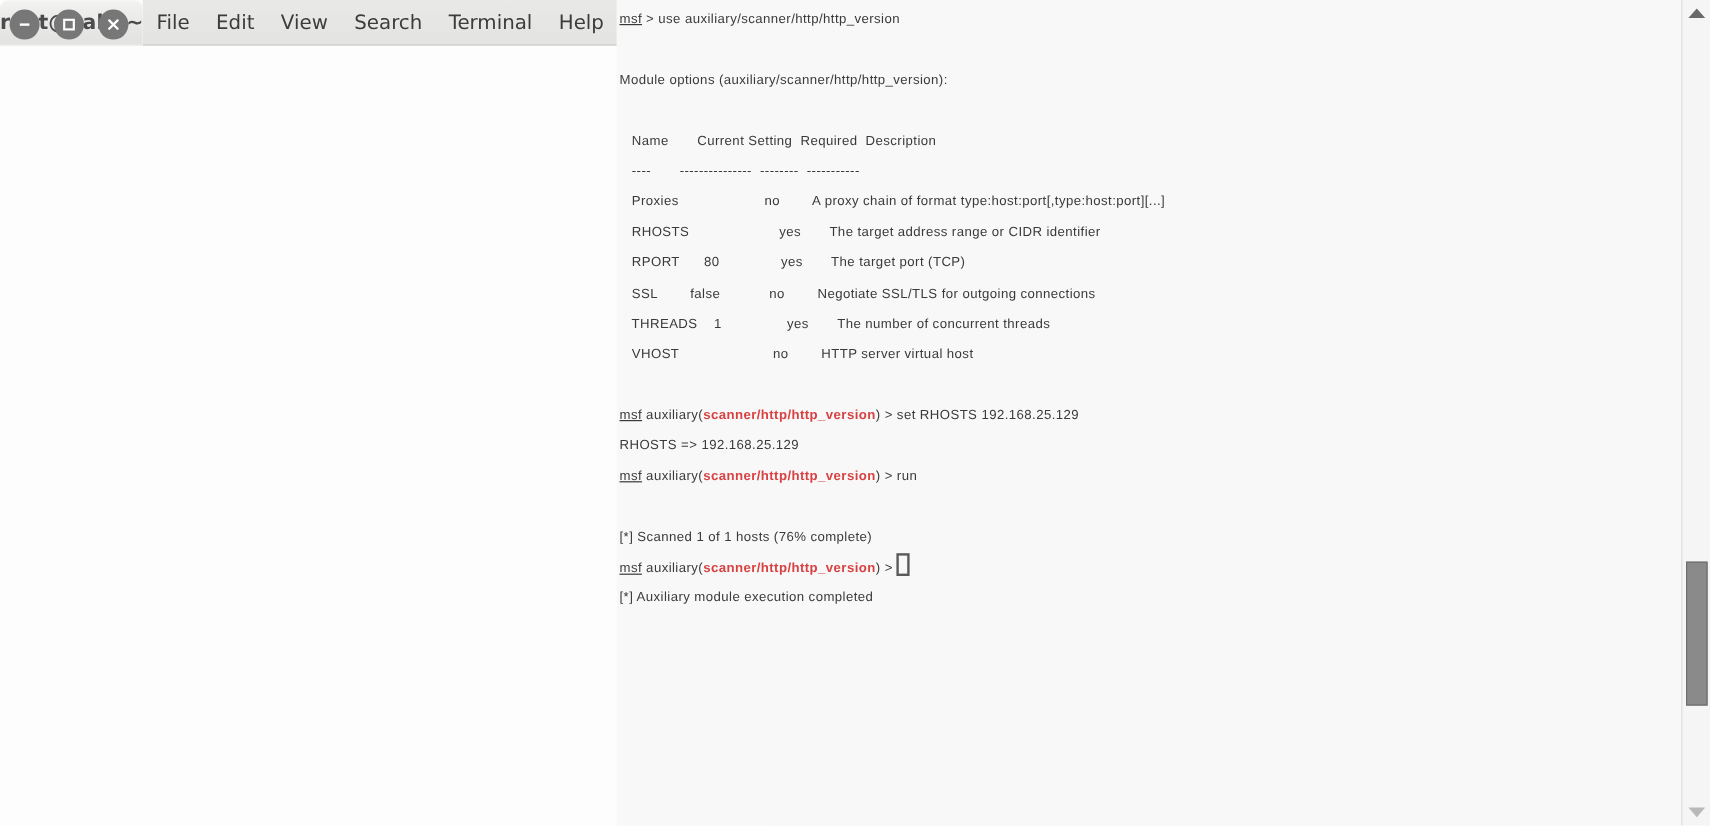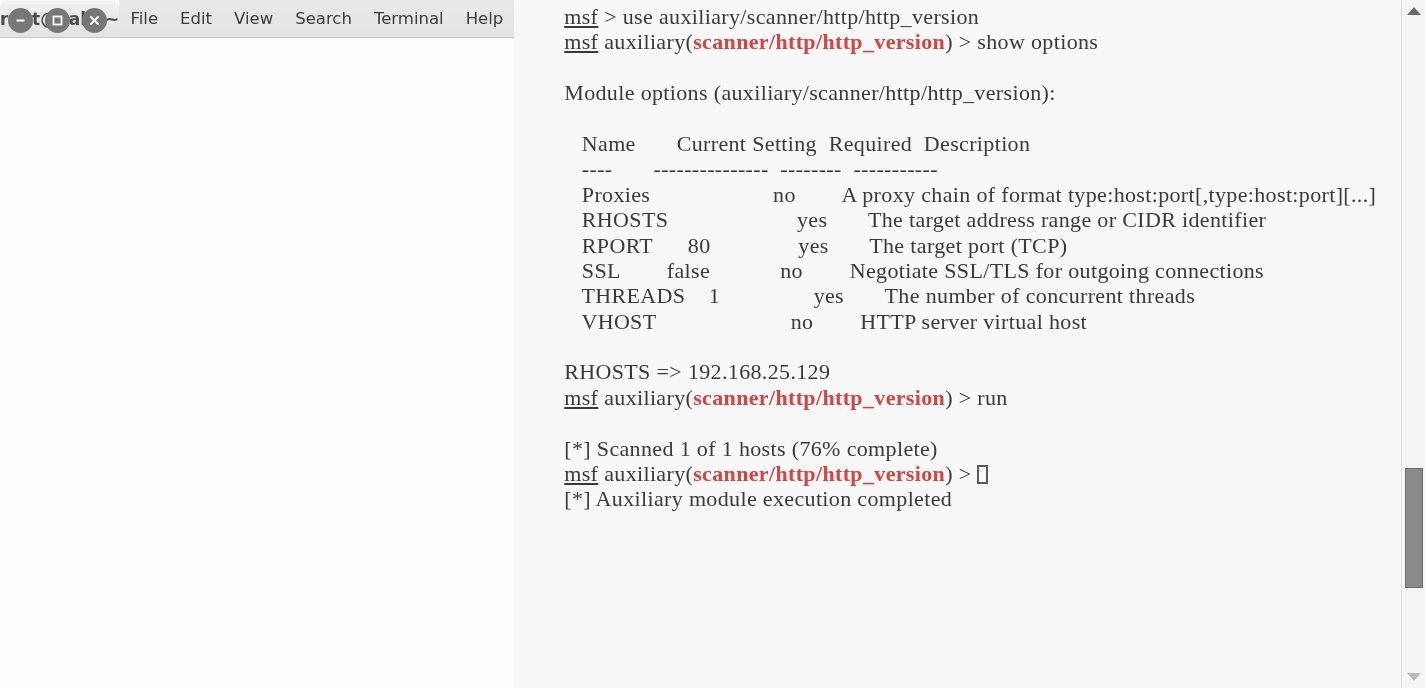--- a/index.html
+++ b/index.html
@@ -95,28 +95,27 @@
     overflow: hidden;
   }
   .terminal {
     flex: 1 1 auto;
     background: #f8f8f8;
     padding: 4px 0 0 2px;
     box-sizing: border-box;
     overflow: hidden;
   }
   .line {
-    font-family: Liberation Serif, serif;
-    font-size: 22px;
+    font-family: Liberation Sans, sans-serif;
+    font-size: 11px;
     line-height: 25.4px;
     color: #3a3a3a;
     white-space: pre;
     letter-spacing: 0.35px;
     height: 25.4px;
-    margin-left: 48px;
   }
   .line.blank { color: transparent; }
   .u { text-decoration: underline; }
   .red {
     color: #d84242;
     font-weight: bold;
   }
   .cursor {
     display: inline-block;
     width: 11px;
@@ -204,39 +203,39 @@
     <div class="menu-item">Terminal</div>
     <div class="menu-item">Help</div>
   </div>
 
   <div class="term-wrap">
 
     <div class="terminal">
 
       <div class="line"><span class="u">msf</span><span> &gt; use auxiliary/scanner/http/http_version</span></div>
 
-      <div class="line"><span class="u">msf</span><span> auxiliary(</span><span class="red">scanner/http/http_version</span><span>) &gt; show options</span></div>
 
       <div class="line blank"></div>
 
       <div class="line">Module options (auxiliary/scanner/http/http_version):</div>
 
       <div class="line blank"></div>
 
       <div class="line">   Name       Current Setting  Required  Description</div>
       <div class="line">   ----       ---------------  --------  -----------</div>
       <div class="line">   Proxies                     no        A proxy chain of format type:host:port[,type:host:port][...]</div>
       <div class="line">   RHOSTS                      yes       The target address range or CIDR identifier</div>
       <div class="line">   RPORT      80               yes       The target port (TCP)</div>
       <div class="line">   SSL        false            no        Negotiate SSL/TLS for outgoing connections</div>
       <div class="line">   THREADS    1                yes       The number of concurrent threads</div>
       <div class="line">   VHOST                       no        HTTP server virtual host</div>
 
       <div class="line blank"></div>
 
+      <div class="line"><span class="u">msf</span><span> auxiliary(</span><span class="red">scanner/http/http_version</span><span>) &gt; set RHOSTS 192.168.25.129</span></div>
 
       <div class="line">RHOSTS =&gt; 192.168.25.129</div>
 
       <div class="line"><span class="u">msf</span><span> auxiliary(</span><span class="red">scanner/http/http_version</span><span>) &gt; run</span></div>
 
       <div class="line blank"></div>
 
       <div class="line">[*] Scanned 1 of 1 hosts (76% complete)</div>
       <div class="line"><span class="u">msf</span><span> auxiliary(</span><span class="red">scanner/http/http_version</span><span>) &gt; </span><span class="cursor"></span></div>
 

